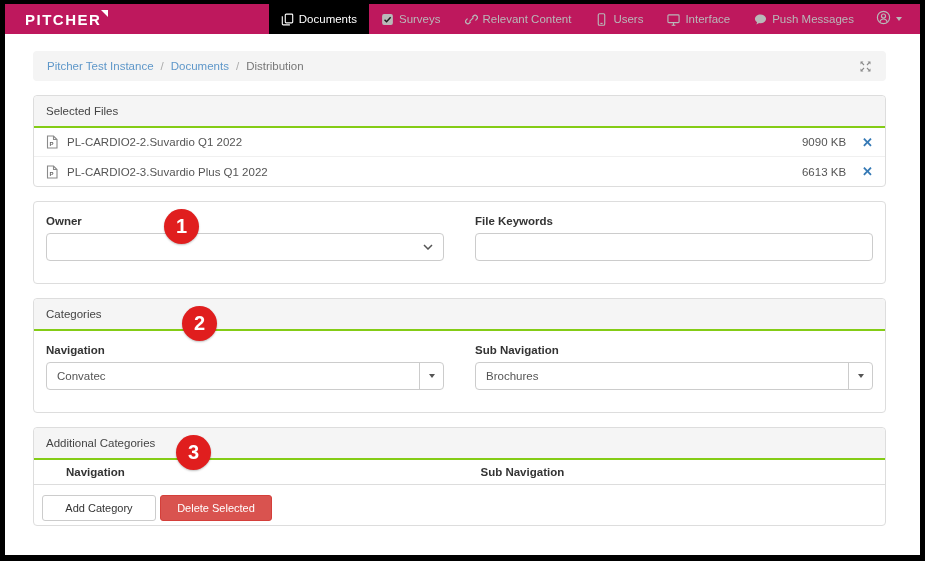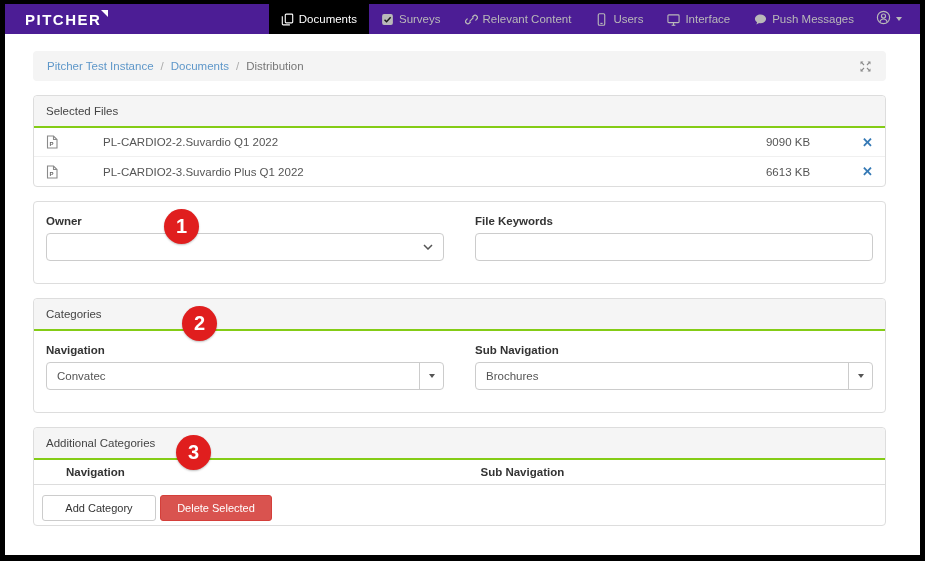--- a/index.html
+++ b/index.html
@@ -4,21 +4,21 @@
 <style>
   * { box-sizing: border-box; }
   html,body { margin:0; padding:0; }
   body {
     width:925px; height:561px; background:#000; position:relative;
     font-family:"Liberation Sans", sans-serif;
   }
   .page { position:absolute; left:5px; top:4px; width:915px; height:551px; background:#fff; overflow:hidden; }
 
   
-  .navbar { height:30px; background:#4c1d95; display:flex; align-items:stretch; }
+  .navbar { height:30px; background:#be185d; display:flex; align-items:stretch; }
   .brand { display:flex; align-items:center; padding:0 16px 0 20px; color:#fff; font-weight:bold;
            font-size:15px; letter-spacing:1.5px; position:relative; }
   .brand-arrow { width:0; height:0; border-top:7px solid #fff; border-left:7px solid transparent;
                  position:relative; top:-6px; left:0px; }
   .nav-items { margin-left:auto; display:flex; align-items:stretch; }
   .nav-item { display:flex; align-items:center; gap:5px; padding:0 12px; color:#b9b9b9;
               font-size:11.5px; cursor:pointer; white-space:nowrap; }
   .nav-item.active { background:#000; color:#fff; }
   .nav-item svg { width:13px; height:13px; display:block; }
   .account-btn { display:flex; align-items:center; gap:5px; padding:0 18px 0 10px; color:#b9b9b9; cursor:pointer; }
@@ -40,21 +40,21 @@
   .panel-heading { background:#f5f5f5; border-bottom:2px solid #84cc16; padding:9px 12px;
                    font-size:11.5px; color:#444; border-radius:4px 4px 0 0; }
 
   .badge-step { position:absolute; width:35px; height:35px; border-radius:50%; background:#e01e1e;
                 color:#fff; font-size:20px; font-weight:bold; display:flex; align-items:center;
                 justify-content:center; top:7px; z-index:3; box-shadow:0 1px 2px rgba(0,0,0,.25); }
   .badge-1 { left:130px; } .badge-2 { left:148px; } .badge-3 { left:142px; }
 
   
   .file-row { display:flex; align-items:center; padding:0 12px; height:29px; font-size:11.5px;
-              color:#555; border-bottom:1px solid #f0f0f0;gap:36px; }
+              color:#555; border-bottom:1px solid #f0f0f0; }
   .file-row:last-child { border-bottom:none; }
   .file-icon { margin-right:9px; display:flex; }
   .file-icon svg { width:12px; height:14px; }
   .file-size { margin-left:auto; color:#555; }
   .file-close { margin-left:16px; color:#3579b5; font-weight:bold; font-size:13px; cursor:pointer; line-height:1; }
 
   
   .panel-body { padding:13px 12px 22px; display:flex; gap:31px; }
   .form-col { flex:1; min-width:0; }
   .form-label { font-weight:bold; font-size:11.5px; color:#333; margin-bottom:6px; display:block; }

